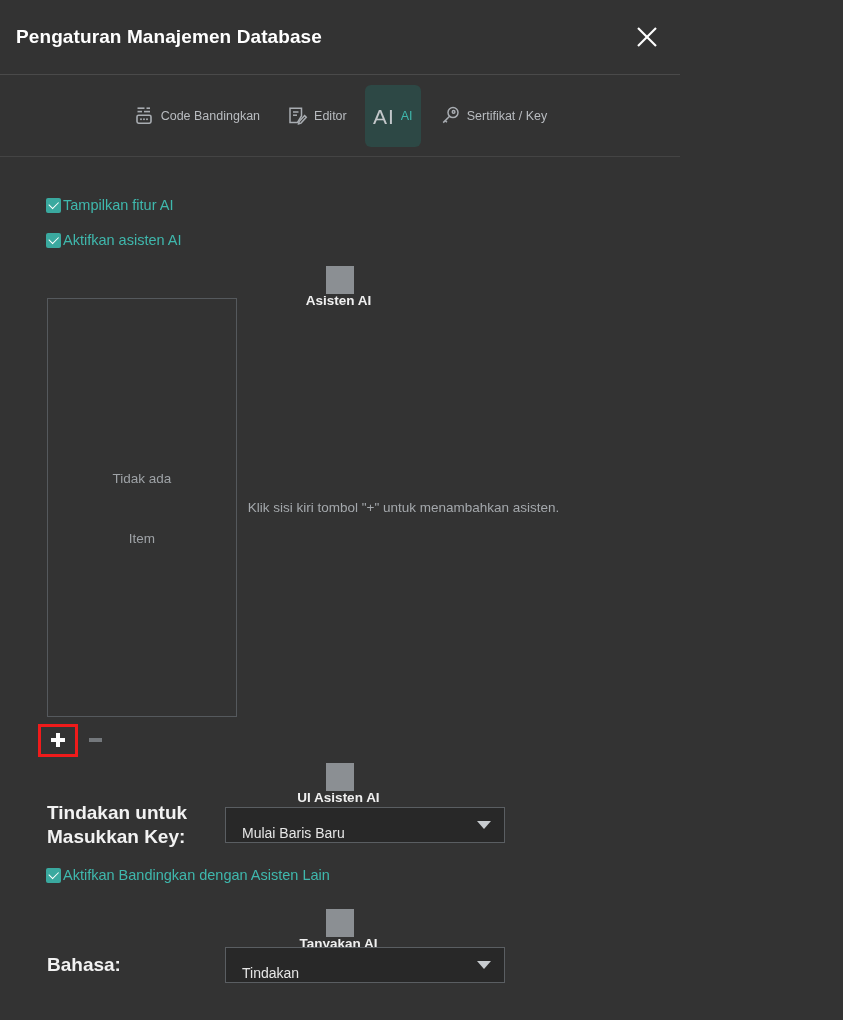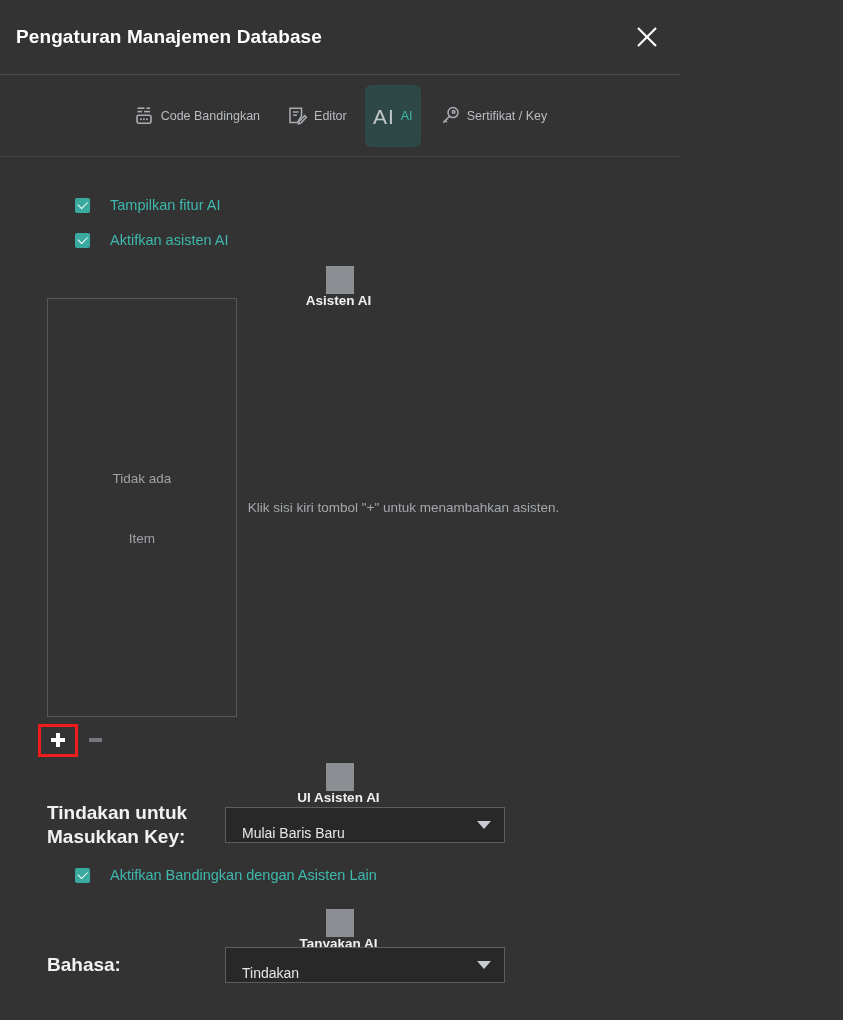--- a/index.html
+++ b/index.html
@@ -102,22 +102,22 @@
   
   .content {
     flex: 1 1 auto;
     position: relative;
     padding: 0;
   }
 
   .checkrow {
     display: flex;
     align-items: center;
-    gap: 20px;
-    padding-left: 75px;
+    gap: 2px;
+    padding-left: 46px;
     height: 22px;
     cursor: pointer;
     text-align: right;
   }
   .cbox {
     width: 15px;
     height: 15px;
     flex: 0 0 15px;
     background: #3aa99f;
     border-radius: 2px;

